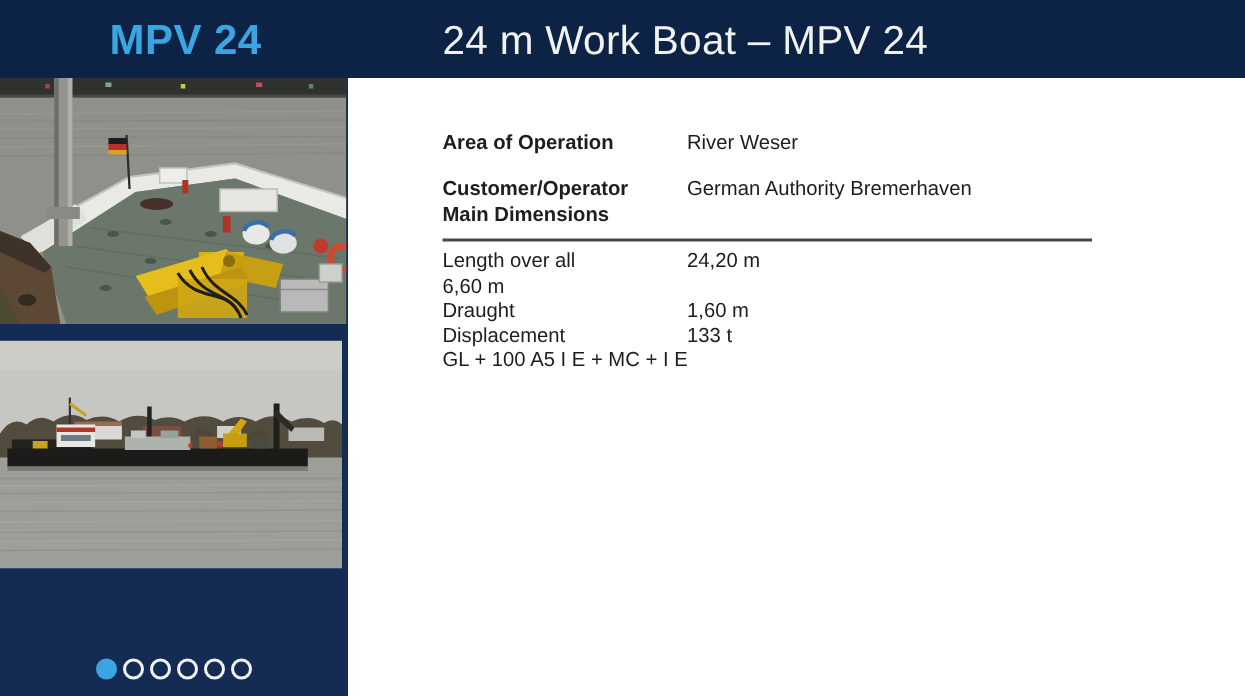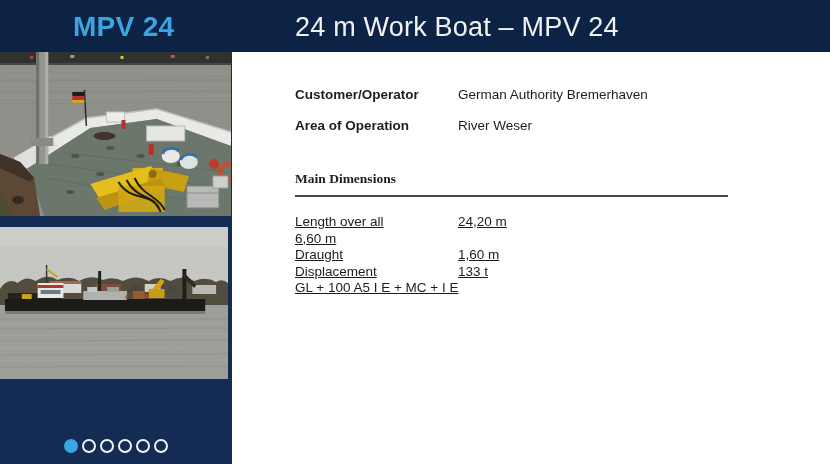--- a/index.html
+++ b/index.html
@@ -35,23 +35,23 @@
   
   .content{position:absolute;left:232px;top:52px;width:598px;height:412px;background:#fff;
     padding:34px 0 0 63px;color:var(--text-color);}
   .spec-row,.dim-row{display:flex;font-size:13.5px;}
   .spec-row{line-height:17px;}
   .dim-row{line-height:16.5px;}
   .spec-row .label,.dim-row .label{width:163px;flex:0 0 163px;}
   .spec-row .label{font-weight:bold;}
   .group{margin-bottom:14px;}
   .group:last-child{margin-bottom:0;}
-  .md-heading{margin-top:36px;font-size:13.5px;font-weight:bold;line-height:17px;font-family:Liberation Serif, serif;}
+  .md-heading{font-size:13.5px;font-weight:bold;line-height:17px;}
   .rule{width:433px;border:none;border-top:2px solid var(--rule-color);margin-top:8px;}
-  .dims{margin-top:17px;text-decoration:underline;}
+  .dims{margin-top:5px;}
 </style>
 </head>
 <body>
 
 <div class="slide">
 
   <div class="header">
     <div class="sidebar-title">MPV 24</div>
     <div class="page-title">24 m Work Boat – MPV 24</div>
   </div>
@@ -195,28 +195,28 @@
         <span class="dot"></span>
         <span class="dot"></span>
         <span class="dot"></span>
       </div>
   </div>
 
   <div class="content">
     <div>
         <div class="group">
           <div class="spec-row">
+            <span class="label">Area of Operation</span>
+            <span class="value">River Weser</span>
+          </div>
+        </div>
+        <div class="group">
+          <div class="spec-row">
             <span class="label">Customer/Operator</span>
             <span class="value">German Authority Bremerhaven</span>
-          </div>
-        </div>
-        <div class="group">
-          <div class="spec-row">
-            <span class="label">Area of Operation</span>
-            <span class="value">River Weser</span>
           </div>
         </div>
       </div>
     <div class="md-heading">Main Dimensions</div>
     <hr class="rule">
     <div class="dims">
         <div class="dim-row">
           <span class="label">Length over all</span>
           <span class="value">24,20 m</span>
         </div>

